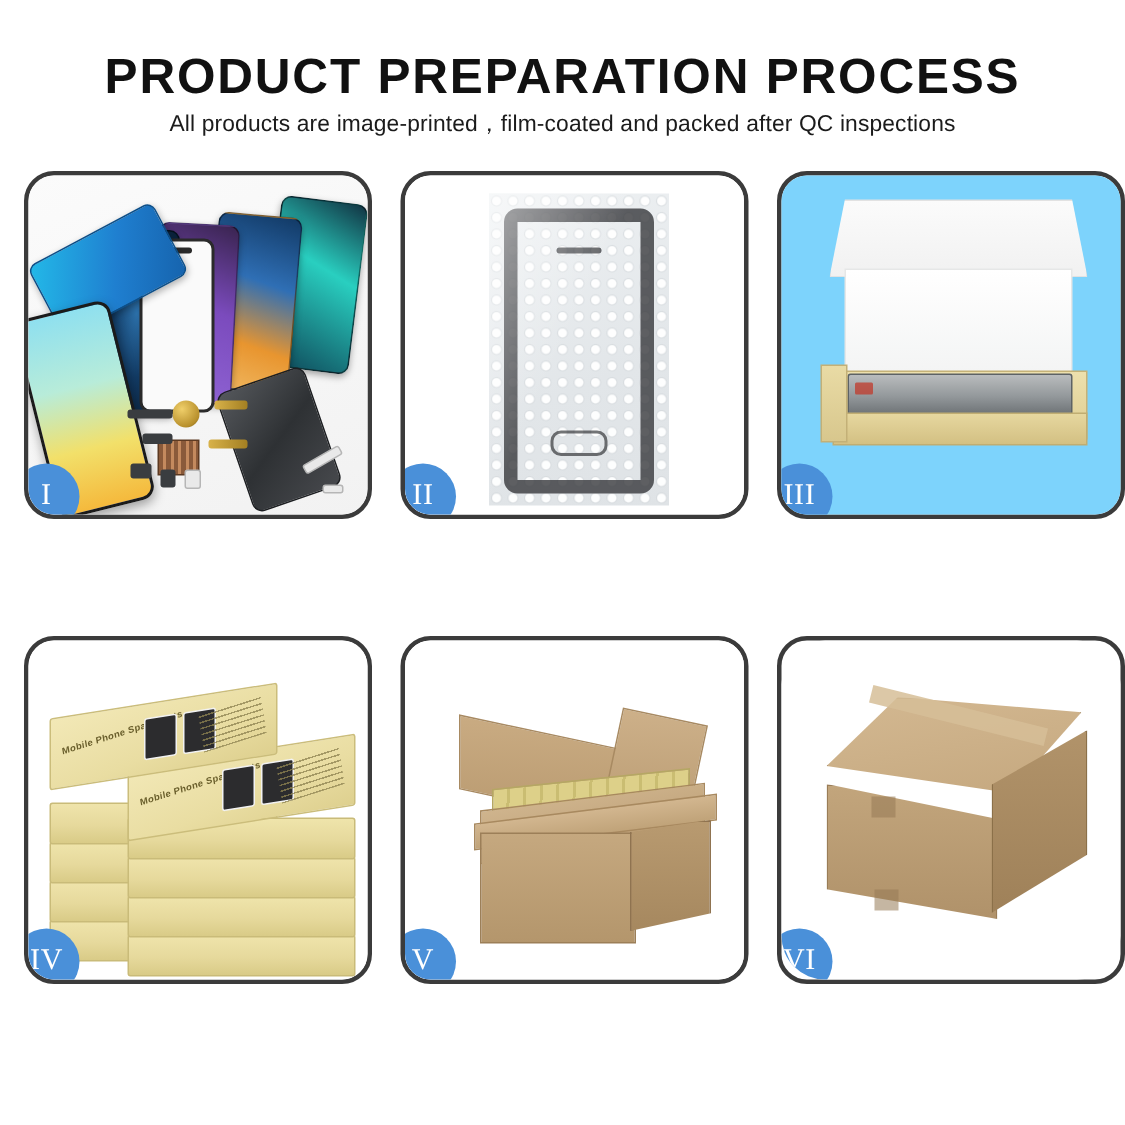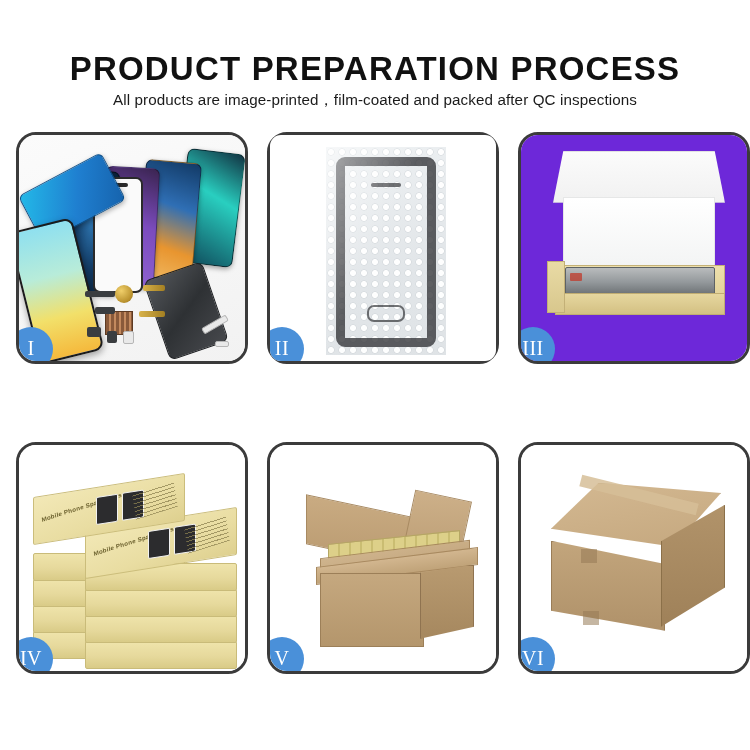--- a/index.html
+++ b/index.html
@@ -9,21 +9,21 @@
   }
   body {
     width: 750px;
     height: 750px;
     font-family: "Liberation Sans", sans-serif;
     overflow: hidden;
     position: relative;
   }
 
   
-  .header { padding-top: 52px; text-align: center; }
+  .header { padding-top: 34px; text-align: center; }
   .title {
     font-size: 33px;
     font-weight: bold;
     letter-spacing: 1.2px;
     color: #111111;
     line-height: 1.05;
     white-space: nowrap;
   }
   .subtitle {
     margin-top: 3px;
@@ -162,21 +162,21 @@
     width: 26px; height: 22px;
     background: repeating-linear-gradient(90deg,#8a5a3a 0 3px,#c48a5e 3px 5px),
                 repeating-linear-gradient(0deg,#8a5a3a 0 3px,#c48a5e 3px 5px);
     border: 1px solid #5d3a22;
   }
   .prt { position: absolute; background: #3a3d40; border-radius: 2px; }
   .prt.f { background: linear-gradient(90deg,#d8b24a,#a37f22); }
   .prt.w { background: #e9e9e9; border: 1px solid #b6b6b6; }
 
   
-  .c2 { background: #ffffff; border-radius: 11px; }
+  .c2 { background: #ffffff; }
   .bw {
     position: absolute;
     left: 56px; top: 12px;
     width: 120px; height: 208px;
     background:
       radial-gradient(circle at 5px 5px, rgba(255,255,255,.95) 2.6px, rgba(205,210,214,.55) 3.4px, transparent 4px) 0 0/11px 11px,
       linear-gradient(160deg,#eef1f3 0%,#e2e6e9 60%,#dfe3e6 100%);
   }
   .bw-screen {
     position: absolute;
@@ -193,21 +193,21 @@
     position: absolute; left: 50%; bottom: 16px; transform: translateX(-50%);
     width: 34px; height: 13px; border-radius: 7px;
     border: 2px solid rgba(40,42,45,.65);
   }
   .bw-sheen {
     position: absolute; inset: 0;
     background: linear-gradient(115deg, rgba(255,255,255,.5) 0%, rgba(255,255,255,0) 45%);
   }
 
   
-  .c3 { background: #6d28d9; }
+  .c3 { background: #7dd3fc; }
   .m-lid {
     position: absolute; left: 32px; top: 16px; width: 170px; height: 50px;
     background: linear-gradient(180deg,#fbfbfb,#f1f1f1);
     border: 1px solid #e2e2e2;
     clip-path: polygon(6% 0, 94% 0, 100% 100%, 0 100%);
   }
   .m-foam {
     position: absolute; left: 42px; top: 62px; width: 150px; height: 70px;
     background: linear-gradient(180deg,#ffffff 0%,#f3f4f4 100%);
     border: 1px solid #e6e7e7;
@@ -318,21 +318,21 @@
     clip-path: polygon(0 8px, 100% 0, 100% 84%, 0 100%);
   }
   .ct-flapFront {
     position:absolute; left:46px; top:112px; width:160px; height:16px;
     background: linear-gradient(180deg,#d2b68f,#c0a379);
     border:1px solid #a8895f;
     transform: skewY(-7deg);
   }
 
   
-  .c6 { background: #ffffff; }
+  .c6 { background: #ffffff; border-radius: 29px; }
   .sc-top {
     position:absolute; left:30px; top:38px; width:168px; height:62px;
     background: linear-gradient(170deg,#d3b891 0%,#c5a87f 100%);
     border:1px solid #a98c64;
     clip-path: polygon(28% 0, 100% 16%, 72% 100%, 0 72%);
   }
   .sc-front {
     position:absolute; left:30px; top:96px; width:112px; height:88px;
     background: linear-gradient(180deg,#c2a57c 0%,#b0926a 100%);
     border:1px solid #9a7d57;

